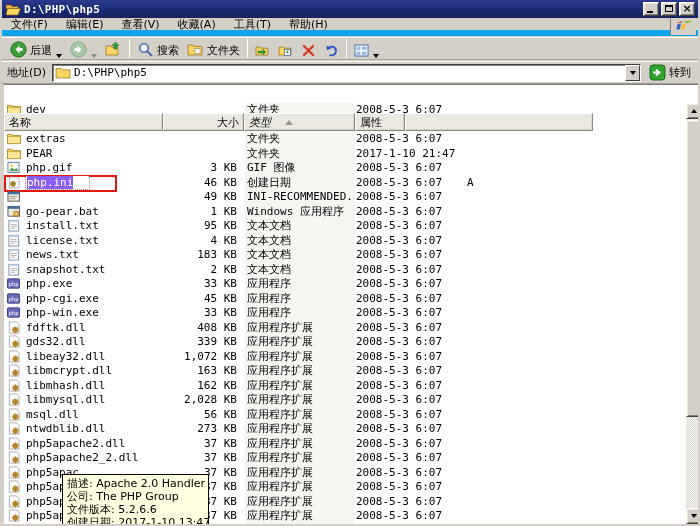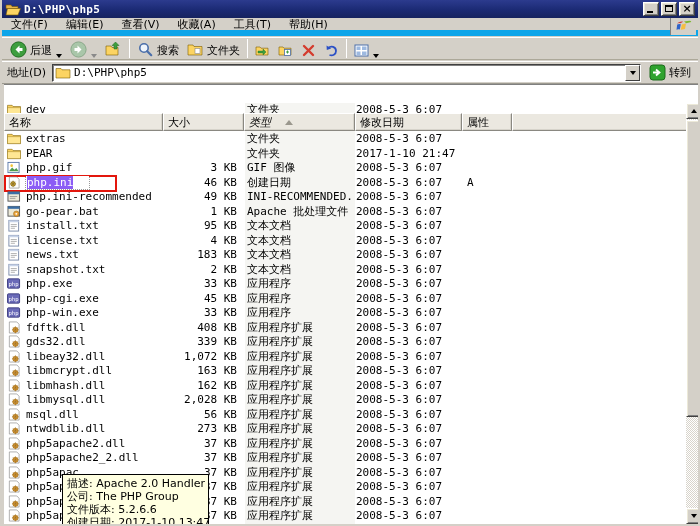--- a/index.html
+++ b/index.html
@@ -65,21 +65,21 @@
   
   .listarea{
     position:absolute;left:2px;top:84px;width:696px;height:440px;background:#fff;
     border-top:1px solid #808080;
   }
   .sortbg{position:absolute;left:241px;top:18px;width:110px;height:421px;background:#f5f5f2;}
   .lheader{position:absolute;left:0;top:0;height:18px;display:flex;z-index:3;}
   .hseg{height:18px;background:#ebe8e0;border:1px solid;border-color:#fff #8a8881 #8a8881 #fff;
     box-shadow:inset -1px -1px 0 #d6d3ca;padding:1px 4px;white-space:nowrap;overflow:hidden;
     display:flex;align-items:center;margin-top:28px;}
-  .hseg.hsize{justify-content:flex-start;}
+  .hseg.hsize{justify-content:flex-end;}
   .sortarrow{width:0;height:0;border-left:4px solid transparent;border-right:4px solid transparent;
     border-bottom:5px solid #9a978d;margin-left:14px;display:inline-block;}
   .rows{position:absolute;left:0;top:18px;width:680px;height:421px;overflow:hidden;z-index:2;}
   .row{position:relative;height:14.5px;line-height:14px;white-space:nowrap;
     font-family:"DejaVu Sans Mono","DejaVu Sans",monospace;font-size:11px;}
   .c{position:absolute;top:0;height:14.5px;overflow:hidden;white-space:nowrap;}
   .cname{left:2px;width:156px;}
   .csize{left:159px;width:74px;text-align:right;}
   .ctype{left:243px;width:106px;}
   .cdate{left:352px;width:104px;}
@@ -260,23 +260,20 @@
       <span class="hseg" style="width:159px;">
           <span>名称</span>
         </span>
       <span class="hseg hsize" style="width:81px;">
           <span>大小</span>
         </span>
       <span class="hseg" style="width:111px;font-style:italic;">
           <span>类型</span>
           <span class="sortarrow"></span>
         </span>
-      <span class="hseg" style="width:107px;">
-          <span>修改日期</span>
-        </span>
       <span class="hseg" style="width:50px;">
           <span>属性</span>
         </span>
       <span class="hseg" style="width:188px;"></span>
     </div>
 
     <div class="rows" id="rows">
         <div class="row">
           <span class="c cname"><span class="fic"><svg viewBox="0 0 16 14" width="16" height="13">
                 <path d="M1 2.5h5l1 1.3h8V12.5H1z" fill="#FCD462" stroke="#7a5b00" stroke-width=".6"></path>
@@ -339,35 +336,35 @@
           <span class="c csize">46 KB</span>
           <span class="c ctype">创建日期</span>
           <span class="c cdate">2008-5-3 6:07</span>
           <span class="c cattr">A</span>
         </div>
         <div class="row">
           <span class="c cname"><span class="fic"><svg viewBox="0 0 16 14" width="16" height="13">
                 <rect x="1.5" y="2" width="12.5" height="10" fill="#ece9d8" stroke="#555"></rect>
                 <rect x="1.5" y="2" width="12.5" height="2.6" fill="#3a6ea5"></rect>
                 <path d="M3.5 7h8 M3.5 9h6" stroke="#888" stroke-width=".8"></path>
-              </svg></span><span>php.ini-recommended</span></span>
+              </svg></span></span>
           <span class="c csize">49 KB</span>
           <span class="c ctype">INI-RECOMMENDED...</span>
           <span class="c cdate">2008-5-3 6:07</span>
           <span class="c cattr"></span>
         </div>
         <div class="row">
           <span class="c cname"><span class="fic"><svg viewBox="0 0 16 14" width="16" height="13">
                 <rect x="1.5" y="1.5" width="12.5" height="10.5" fill="#ece9d8" stroke="#555"></rect>
                 <rect x="1.5" y="1.5" width="12.5" height="2.6" fill="#3a6ea5"></rect>
                 <circle cx="10.5" cy="9.5" r="3" fill="#e8a33d" stroke="#9c6a14" stroke-width=".6"></circle>
                 <circle cx="10.5" cy="9.5" r="1" fill="#fff"></circle>
               </svg></span><span>go-pear.bat</span></span>
           <span class="c csize">1 KB</span>
-          <span class="c ctype">Apache 批处理文件</span>
+          <span class="c ctype">Windows 应用程序</span>
           <span class="c cdate">2008-5-3 6:07</span>
           <span class="c cattr"></span>
         </div>
         <div class="row">
           <span class="c cname"><span class="fic"><svg viewBox="0 0 16 14" width="16" height="13">
                 <rect x="2.5" y="1.5" width="10.5" height="11.5" fill="#fff" stroke="#7a8aa8"></rect>
                 <rect x="2.5" y="1.5" width="10.5" height="2" fill="#c7d3e8"></rect>
                 <path d="M4.5 6h6.5 M4.5 8h6.5 M4.5 10h4.5" stroke="#9a9a9a" stroke-width=".8"></path>
               </svg></span><span>install.txt</span></span>
           <span class="c csize">95 KB</span>

